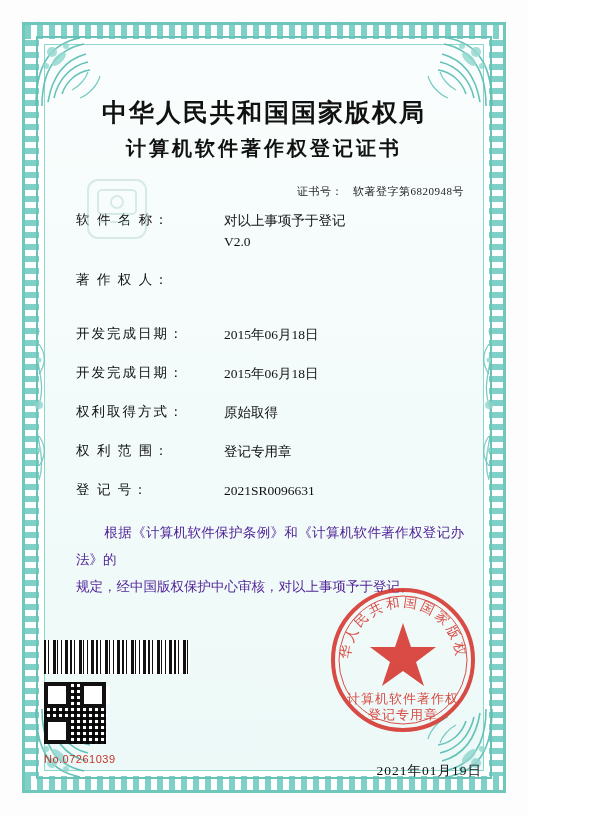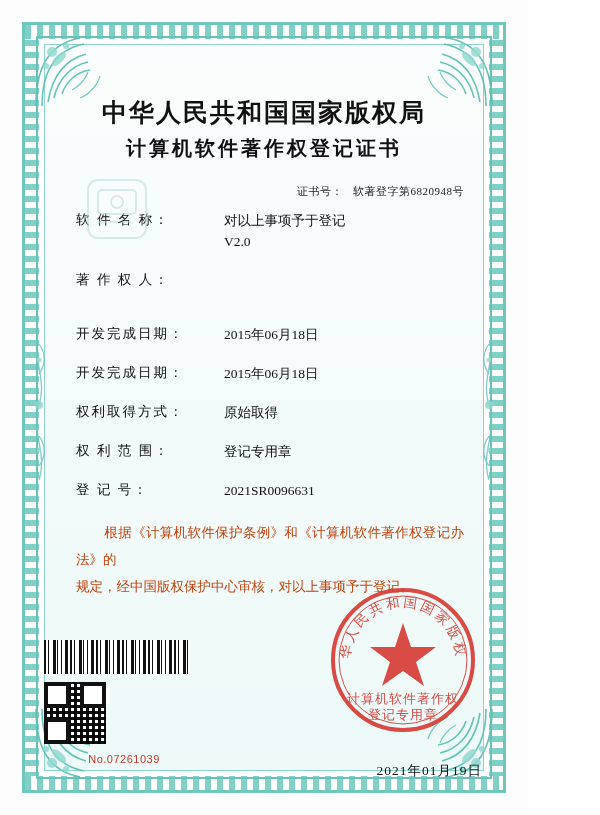--- a/index.html
+++ b/index.html
@@ -162,32 +162,31 @@
     white-space: pre-line;
   }
 
   .sep-gap { height: 6px; }
 
   .paragraph {
     margin-top: 4px;
     padding: 0 6px 0 18px;
     font-size: 13.5px;
     line-height: 2.0;
-    color: #c2410c;
+    color: #4c1d95;
     text-align: justify;
   }
   .paragraph .indent { display:inline-block; width: 28px; }
 
   
   .barcode-block {
     position: absolute;
     left: 44px;
     bottom: 50px;
     width: 160px;
-    text-align: center;
   }
   .barcode {
     height: 34px;
     width: 146px;
     background-image: repeating-linear-gradient(90deg,
       #111 0 2px, #fff 2px 4px, #111 4px 5px, #fff 5px 9px,
       #111 9px 12px, #fff 12px 13px, #111 13px 14px, #fff 14px 17px,
       #111 17px 18px, #fff 18px 21px, #111 21px 24px, #fff 24px 26px);
   }
   .qr {

